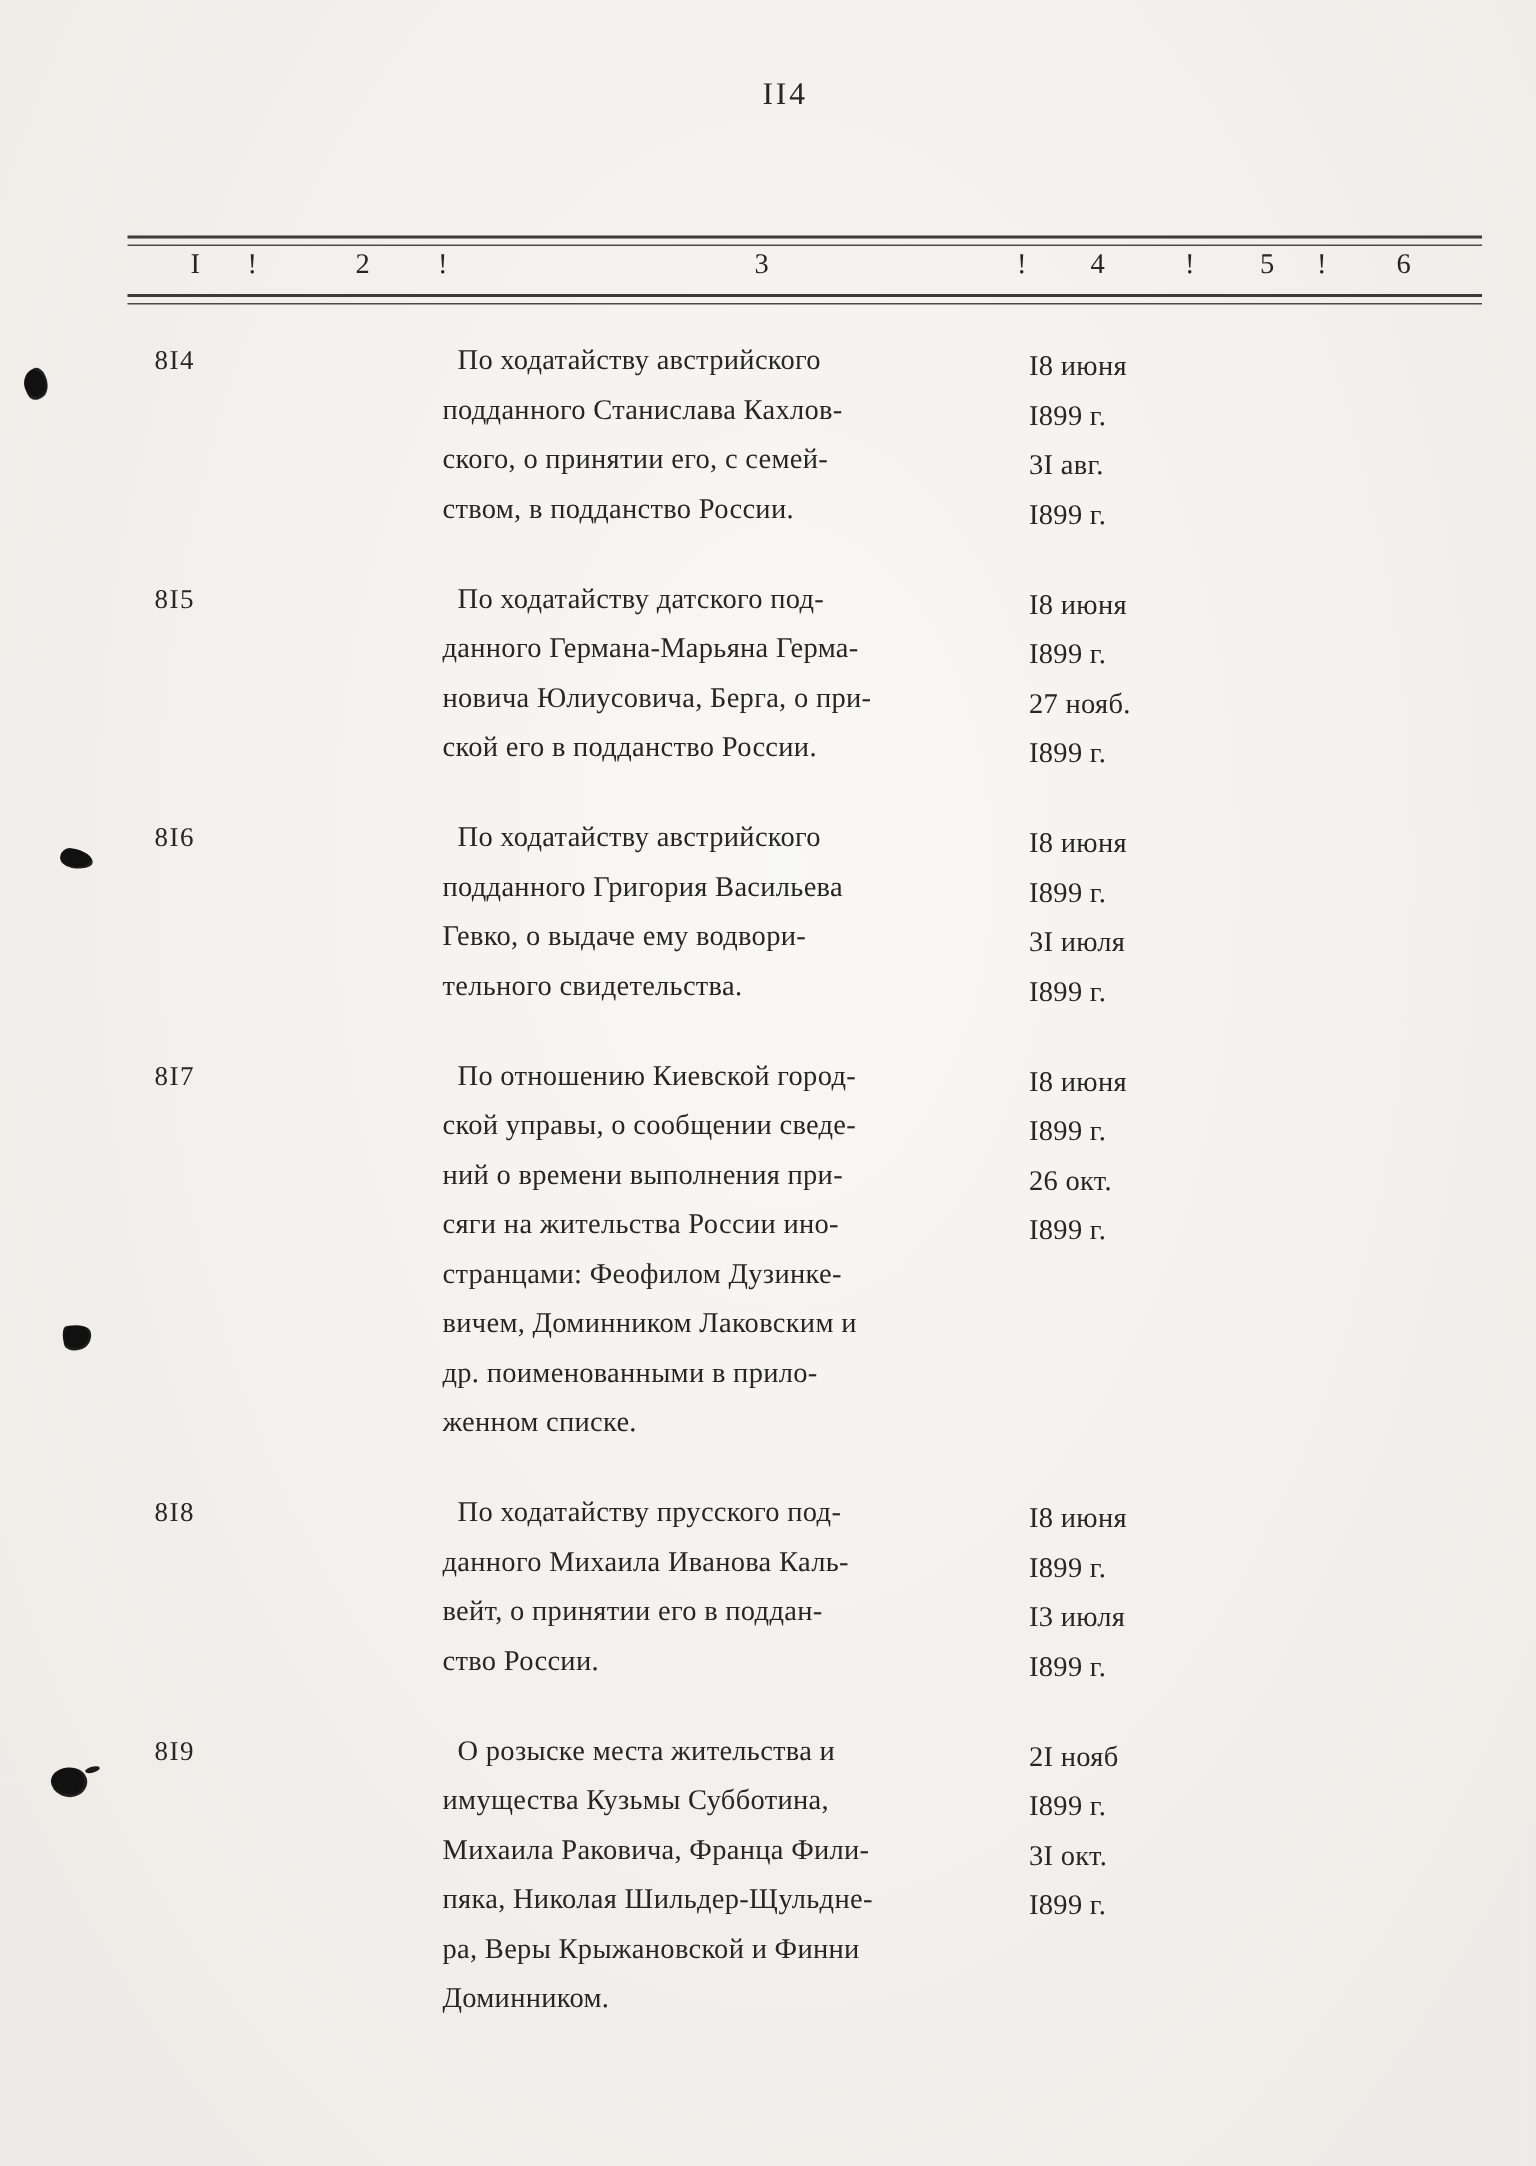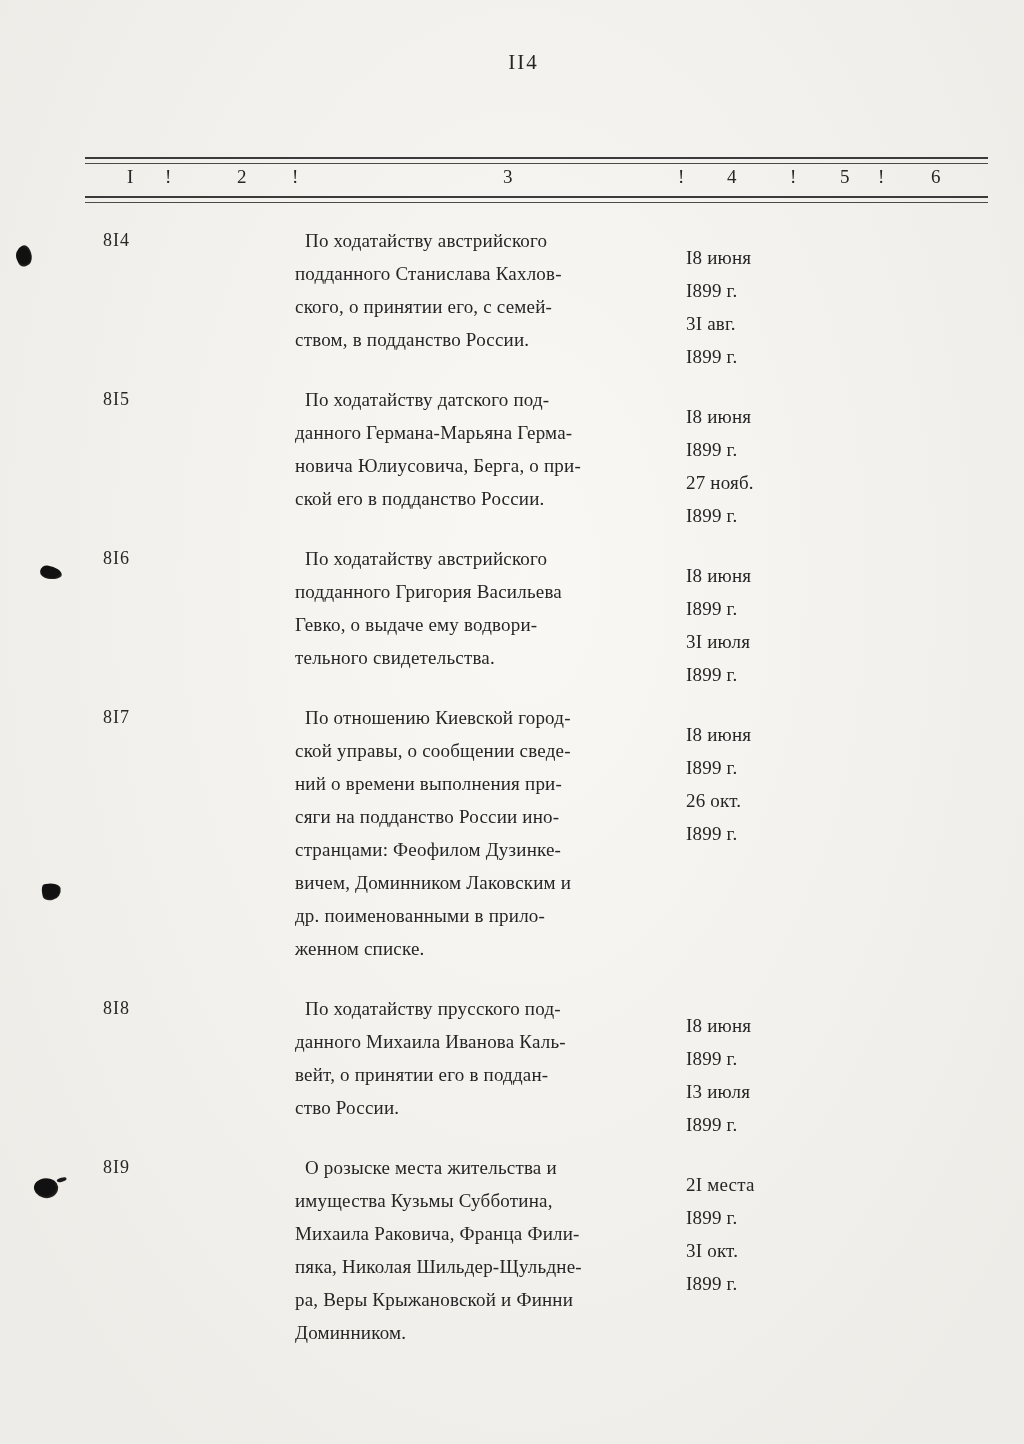--- a/index.html
+++ b/index.html
@@ -84,21 +84,21 @@
   .entry-desc {
     margin-left: 295px;
     width: 420px;
     white-space: pre-line;
     text-indent: 10px;
     letter-spacing: 0.2px;
   }
   .entry-dates {
     position: absolute;
     left: 686px;
-    top: 17px;
+    top: 4px;
     width: 140px;
     white-space: pre-line;
     letter-spacing: 0.2px;
   }
   
   .ink {
     position: absolute;
     background: radial-gradient(ellipse at 45% 45%, #111 55%, #333 80%, rgba(20,20,20,0.25));
   }
   .ink-1 {
@@ -192,21 +192,21 @@
 I899 г.
 3I июля
 I899 г.</div>
     </div>
 
     <div class="entry">
       <div class="entry-number">8I7</div>
       <div class="entry-desc">По отношению Киевской город-
 ской управы, о сообщении сведе-
 ний о времени выполнения при-
-сяги на подданство России ино-
+сяги на жительства России ино-
 странцами: Феофилом Дузинке-
 вичем, Доминником Лаковским и
 др. поименованными в прило-
 женном списке.</div>
       <div class="entry-dates">I8 июня
 I899 г.
 26 окт.
 I899 г.</div>
     </div>
 
@@ -223,21 +223,21 @@
     </div>
 
     <div class="entry">
       <div class="entry-number">8I9</div>
       <div class="entry-desc">О розыске места жительства и
 имущества Кузьмы Субботина,
 Михаила Раковича, Франца Фили-
 пяка, Николая Шильдер-Щульдне-
 ра, Веры Крыжановской и Финни
 Доминником.</div>
-      <div class="entry-dates">2I места
+      <div class="entry-dates">2I нояб
 I899 г.
 3I окт.
 I899 г.</div>
     </div>
 
   </div>
 
   <div class="ink ink-1"></div>
   <div class="ink ink-2"></div>
   <div class="ink ink-3"></div>

